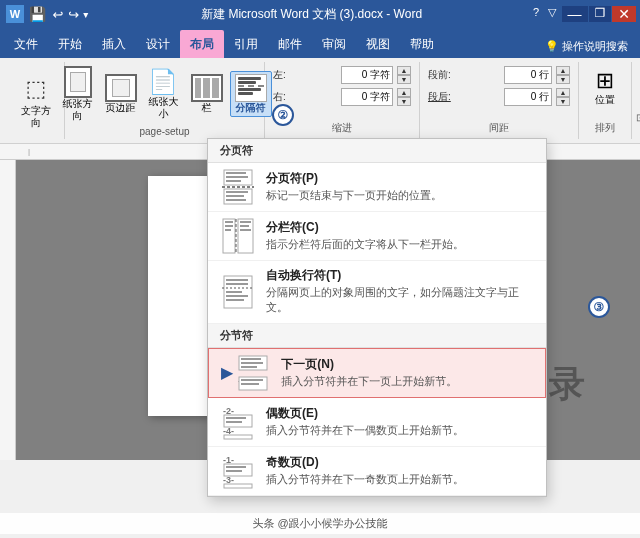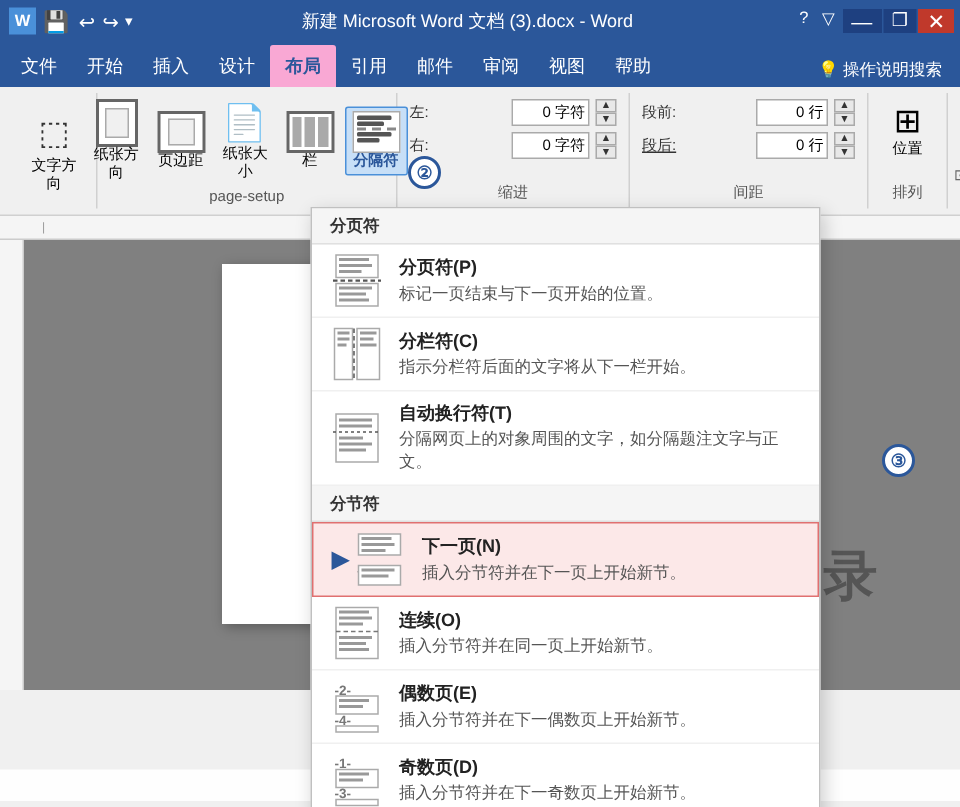--- a/index.html
+++ b/index.html
@@ -141,20 +141,21 @@
     .dropdown-item-title {
       font-size: 12px;
       font-weight: bold;
       color: #222;
       margin-bottom: 2px;
     }
     .dropdown-item-desc {
       font-size: 11px;
       color: #555;
       line-height: 1.4;
+      font-family: Liberation Mono, monospace;
     }
     .doc-page {
       background: white;
       width: 360px;
       height: 240px;
       box-shadow: 2px 2px 8px rgba(0,0,0,0.3);
       position: relative;
     }
 
     
@@ -489,38 +490,20 @@
         <rect x="4" y="24" width="22" height="2" fill="#999"></rect>
         <rect x="4" y="28" width="18" height="2" fill="#999"></rect>
       </svg>
     </div>
     <div class="dropdown-item-text">
       <div class="dropdown-item-title">下一页(N)</div>
       <div class="dropdown-item-desc">插入分节符并在下一页上开始新节。</div>
     </div>
   </div>
 
-  <div class="dropdown-item">
-    <div class="dropdown-item-icon">
-      <svg width="32" height="36" viewBox="0 0 32 36">
-        <rect x="2" y="1" width="28" height="34" fill="white" stroke="#aaa" stroke-width="1"></rect>
-        <rect x="4" y="3" width="20" height="2" fill="#999"></rect>
-        <rect x="4" y="7" width="22" height="2" fill="#999"></rect>
-        <rect x="4" y="11" width="16" height="2" fill="#999"></rect>
-        <line x1="2" y1="17" x2="30" y2="17" stroke="#777" stroke-width="1" stroke-dasharray="3,2"></line>
-        <rect x="4" y="20" width="22" height="2" fill="#999"></rect>
-        <rect x="4" y="24" width="18" height="2" fill="#999"></rect>
-        <rect x="4" y="28" width="20" height="2" fill="#999"></rect>
-      </svg>
-    </div>
-    <div class="dropdown-item-text">
-      <div class="dropdown-item-title">连续(O)</div>
-      <div class="dropdown-item-desc">插入分节符并在同一页上开始新节。</div>
-    </div>
-  </div>
 
   <div class="dropdown-item">
     <div class="dropdown-item-icon">
       <svg width="32" height="36" viewBox="0 0 32 36">
         <text x="1" y="10" font-size="9" fill="#777" font-weight="bold">-2-</text>
         <rect x="2" y="11" width="28" height="12" fill="white" stroke="#aaa" stroke-width="1"></rect>
         <rect x="4" y="13" width="20" height="2" fill="#999"></rect>
         <rect x="4" y="17" width="16" height="2" fill="#999"></rect>
         <text x="1" y="30" font-size="9" fill="#777" font-weight="bold">-4-</text>
         <rect x="2" y="31" width="28" height="4" fill="white" stroke="#aaa" stroke-width="1"></rect>

